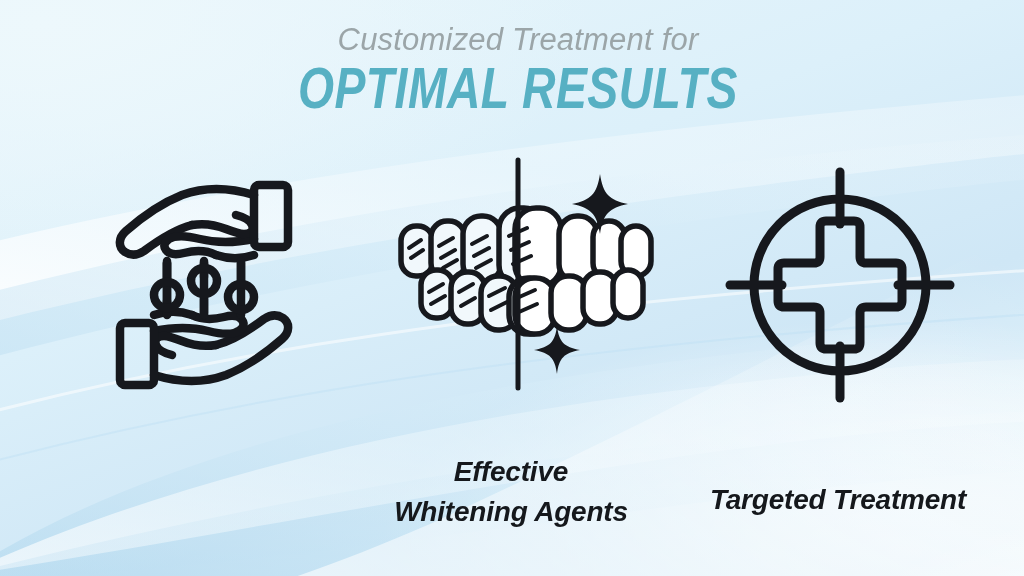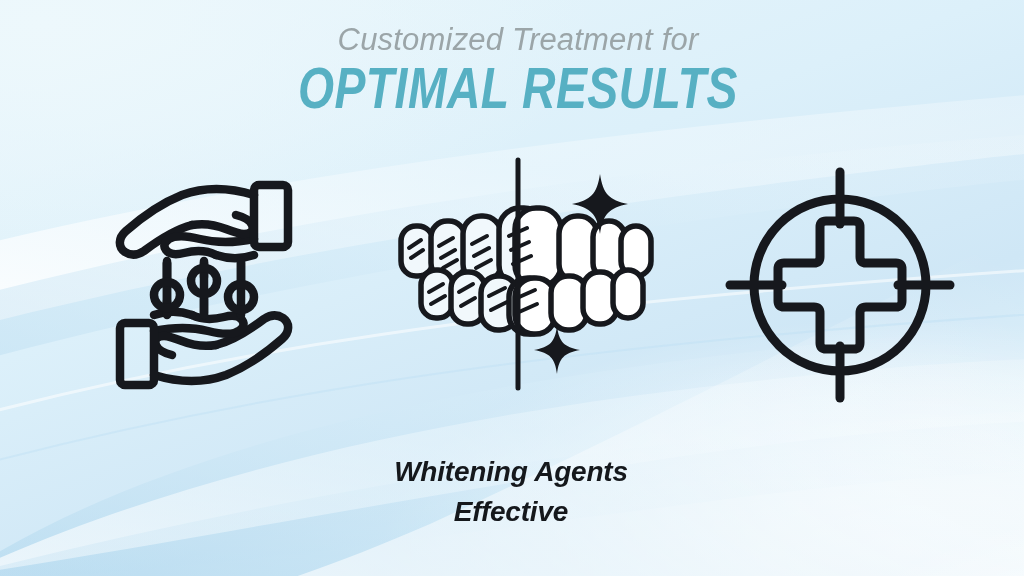--- a/index.html
+++ b/index.html
@@ -292,17 +292,20 @@
                    L142 141 Q136 141 136 147 L136 177 Q136 183 130 183
                    L102 183 Q96 183 96 177 L96 147 Q96 141 90 141
                    L60 141 Q54 141 54 135 L54 103 Q54 97 60 97
                    L90 97 Q96 97 96 91 L96 61 Q96 55 102 55 Z"></path>
         </g>
       </svg>
     </div>
   </div>
 
   <div class="caption caption-2">
+    <span class="line">Effective</span>
     <span class="line">Whitening Agents</span>
-    <span class="line">Effective</span>
   </div>
+  <div class="caption caption-3">
+    <span class="line">Targeted Treatment</span>
+  </div>
 
 </div>
 
 </body></html>

